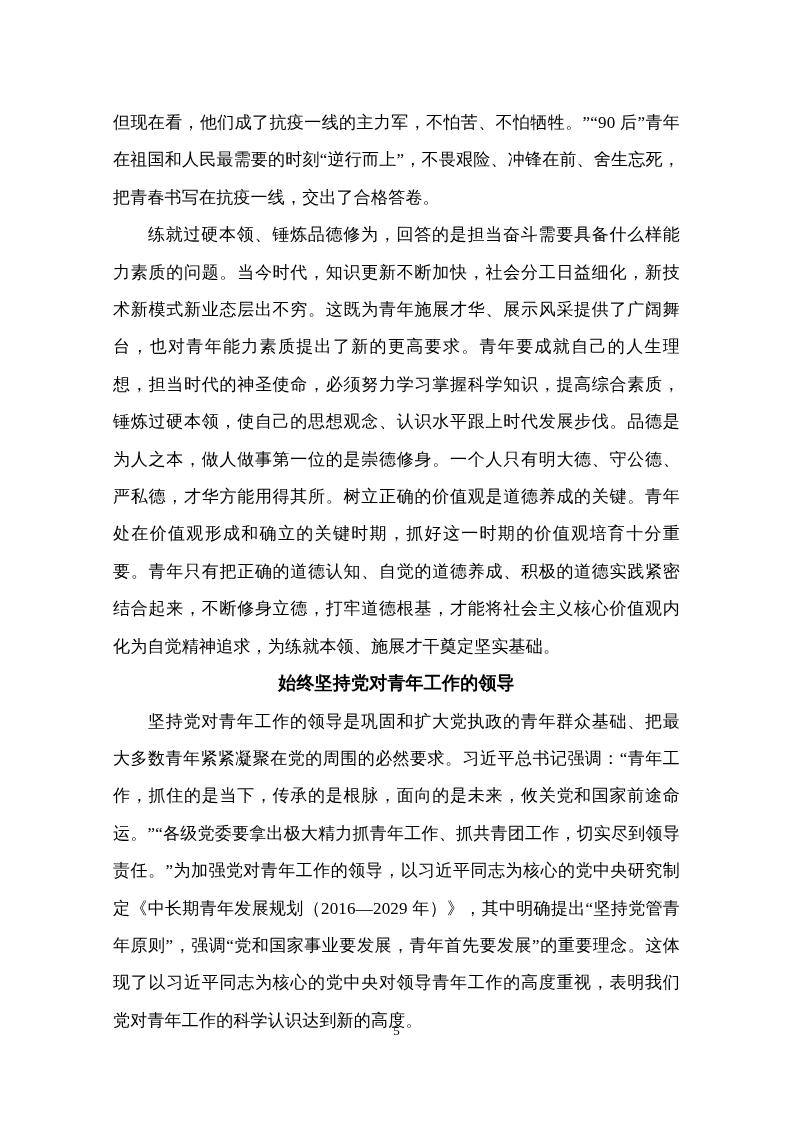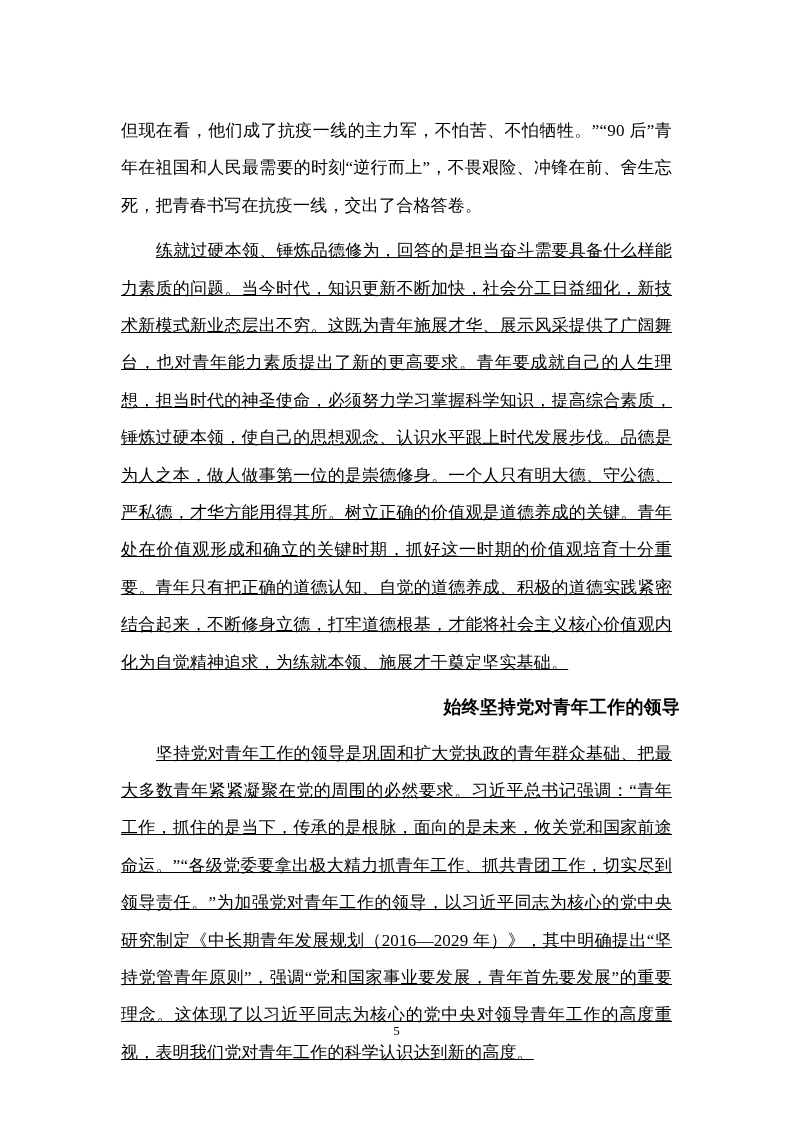--- a/index.html
+++ b/index.html
@@ -21,33 +21,32 @@
     left: 113px;
     top: 104px;
     width: 567px;
     font-size: 17px;
     line-height: 37.4px;
     text-align: justify;
     text-justify: inter-ideograph;
     letter-spacing: 0.2px;
   }
   .para {
-    margin: 8px;
+    margin: 0;
     padding: 0;
   }
   .para.indent {
     text-indent: 35px;
-    text-decoration: underline;
   }
   .heading {
     margin: 0;
     padding: 0;
     font-size: 18px;
     font-weight: bold;
-    text-align: right;
+    text-align: center;
     text-indent: 0;
     line-height: 37.4px;
   }
   .page-number {
     position: absolute;
     left: 0;
     top: 1022px;
     width: 100%;
     text-align: center;
     font-size: 13px;

